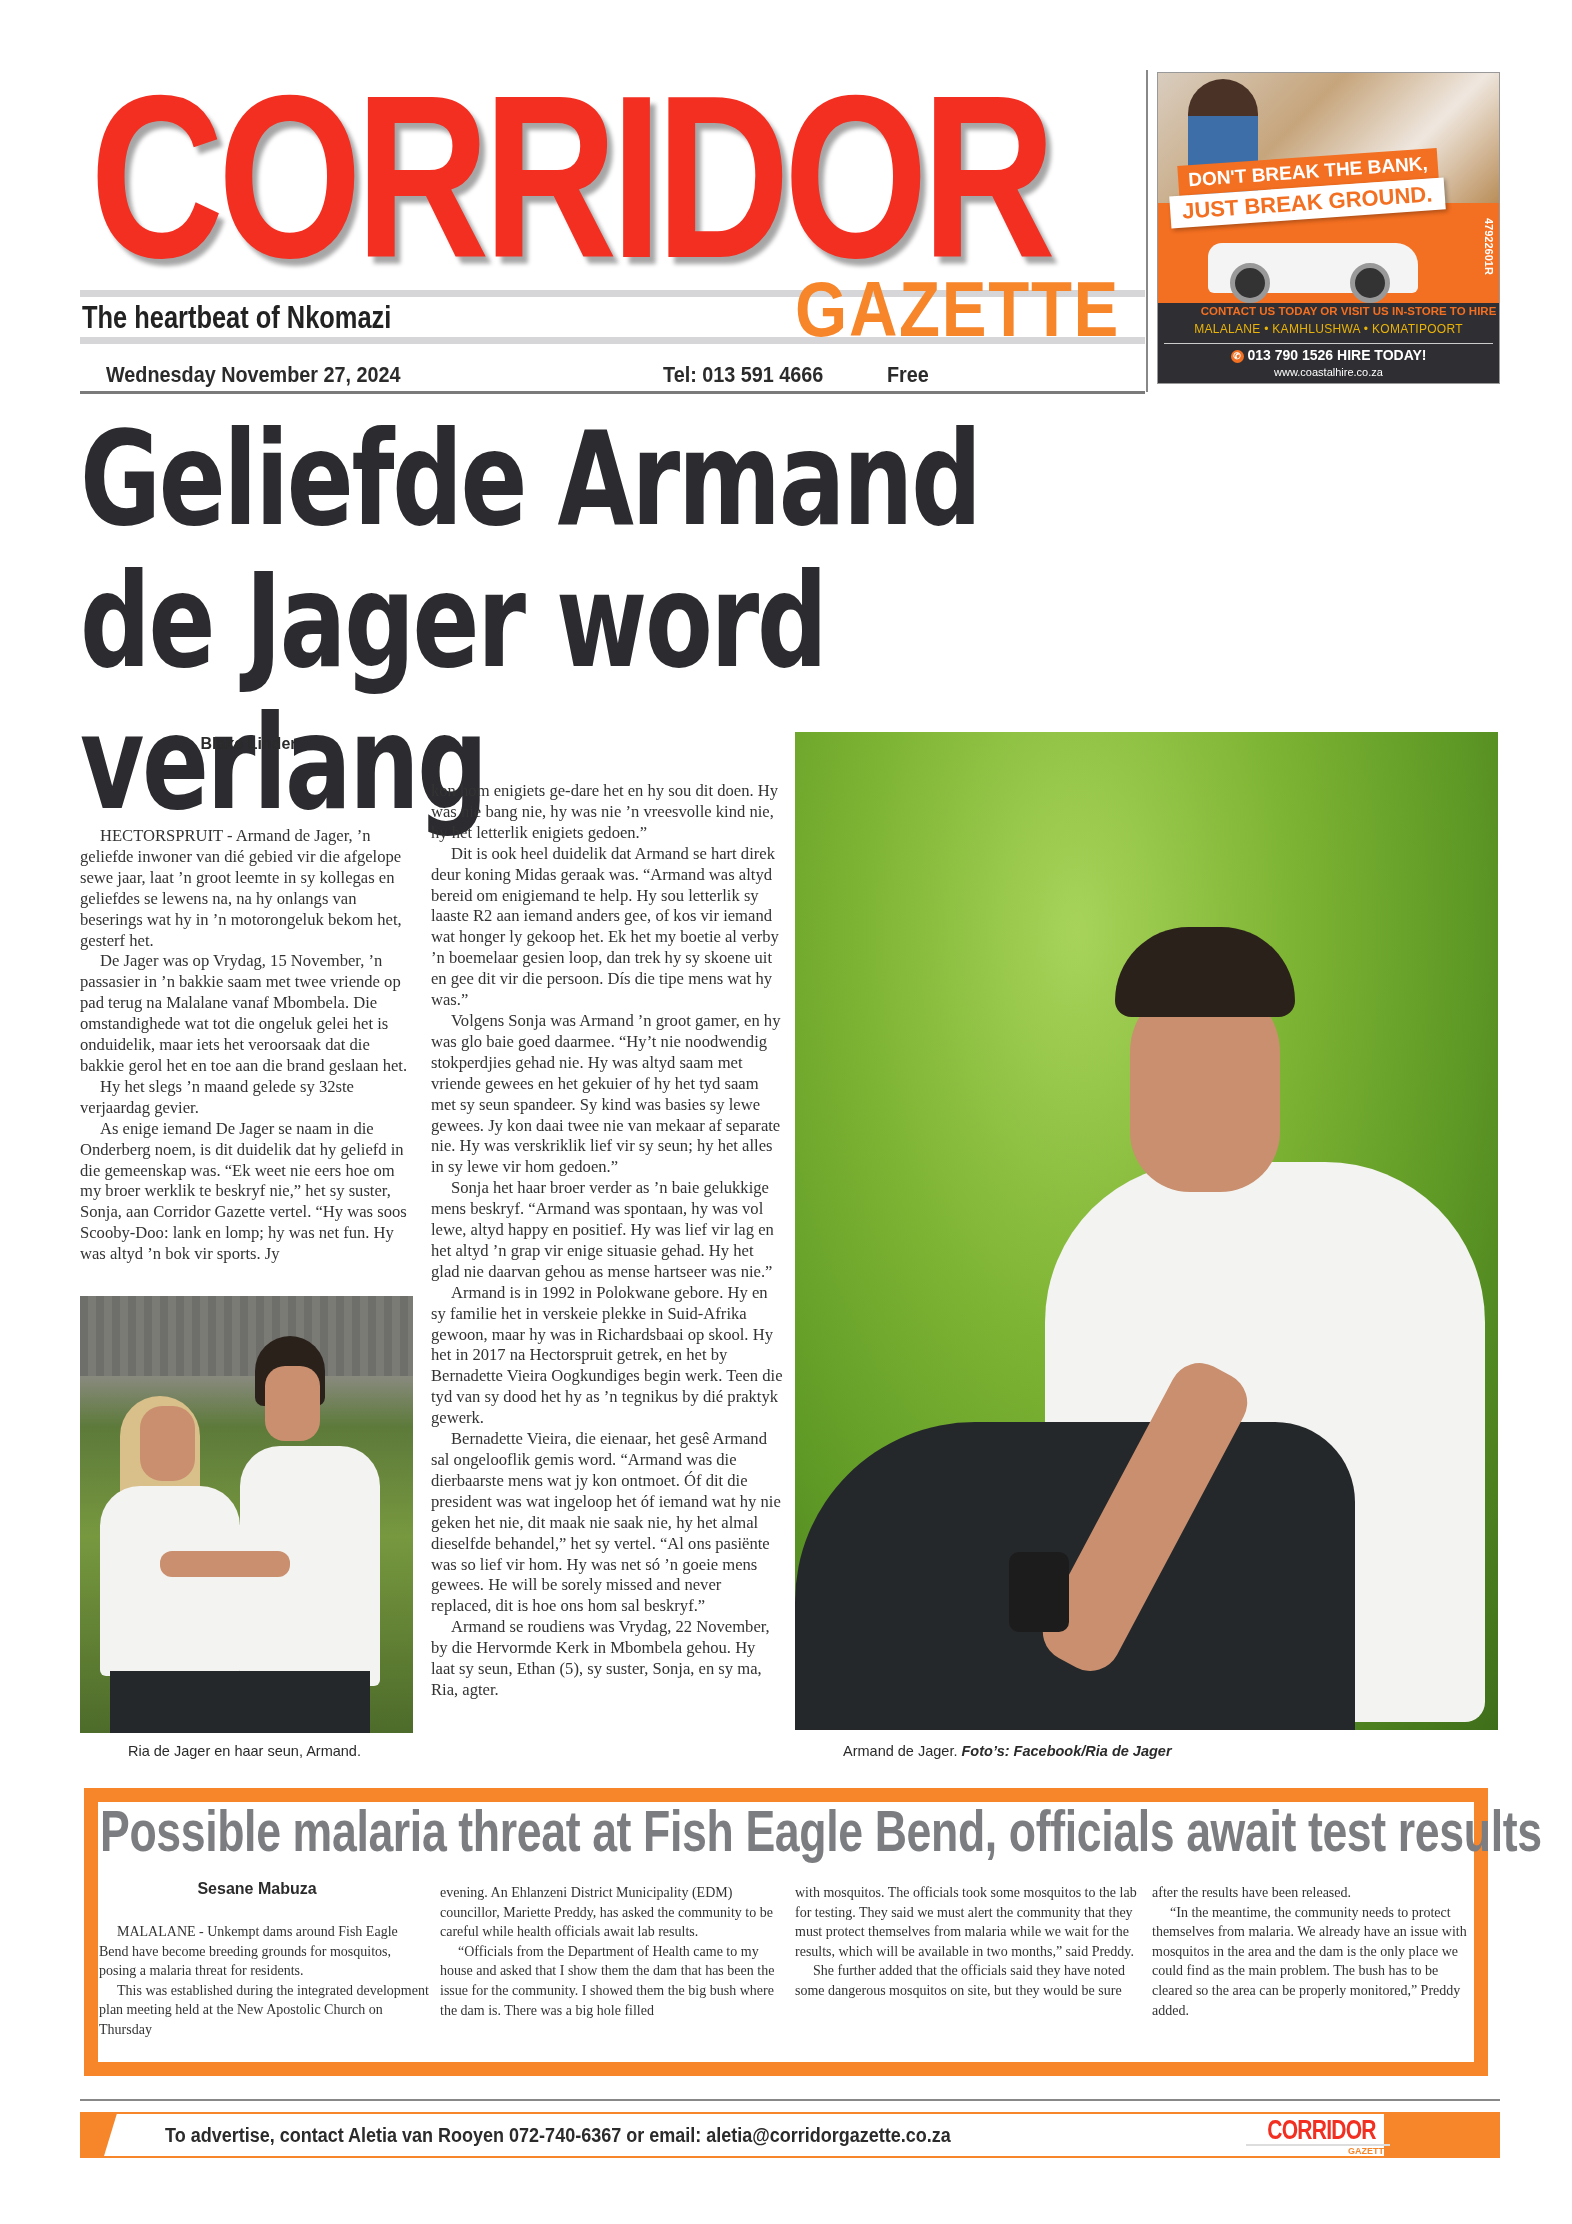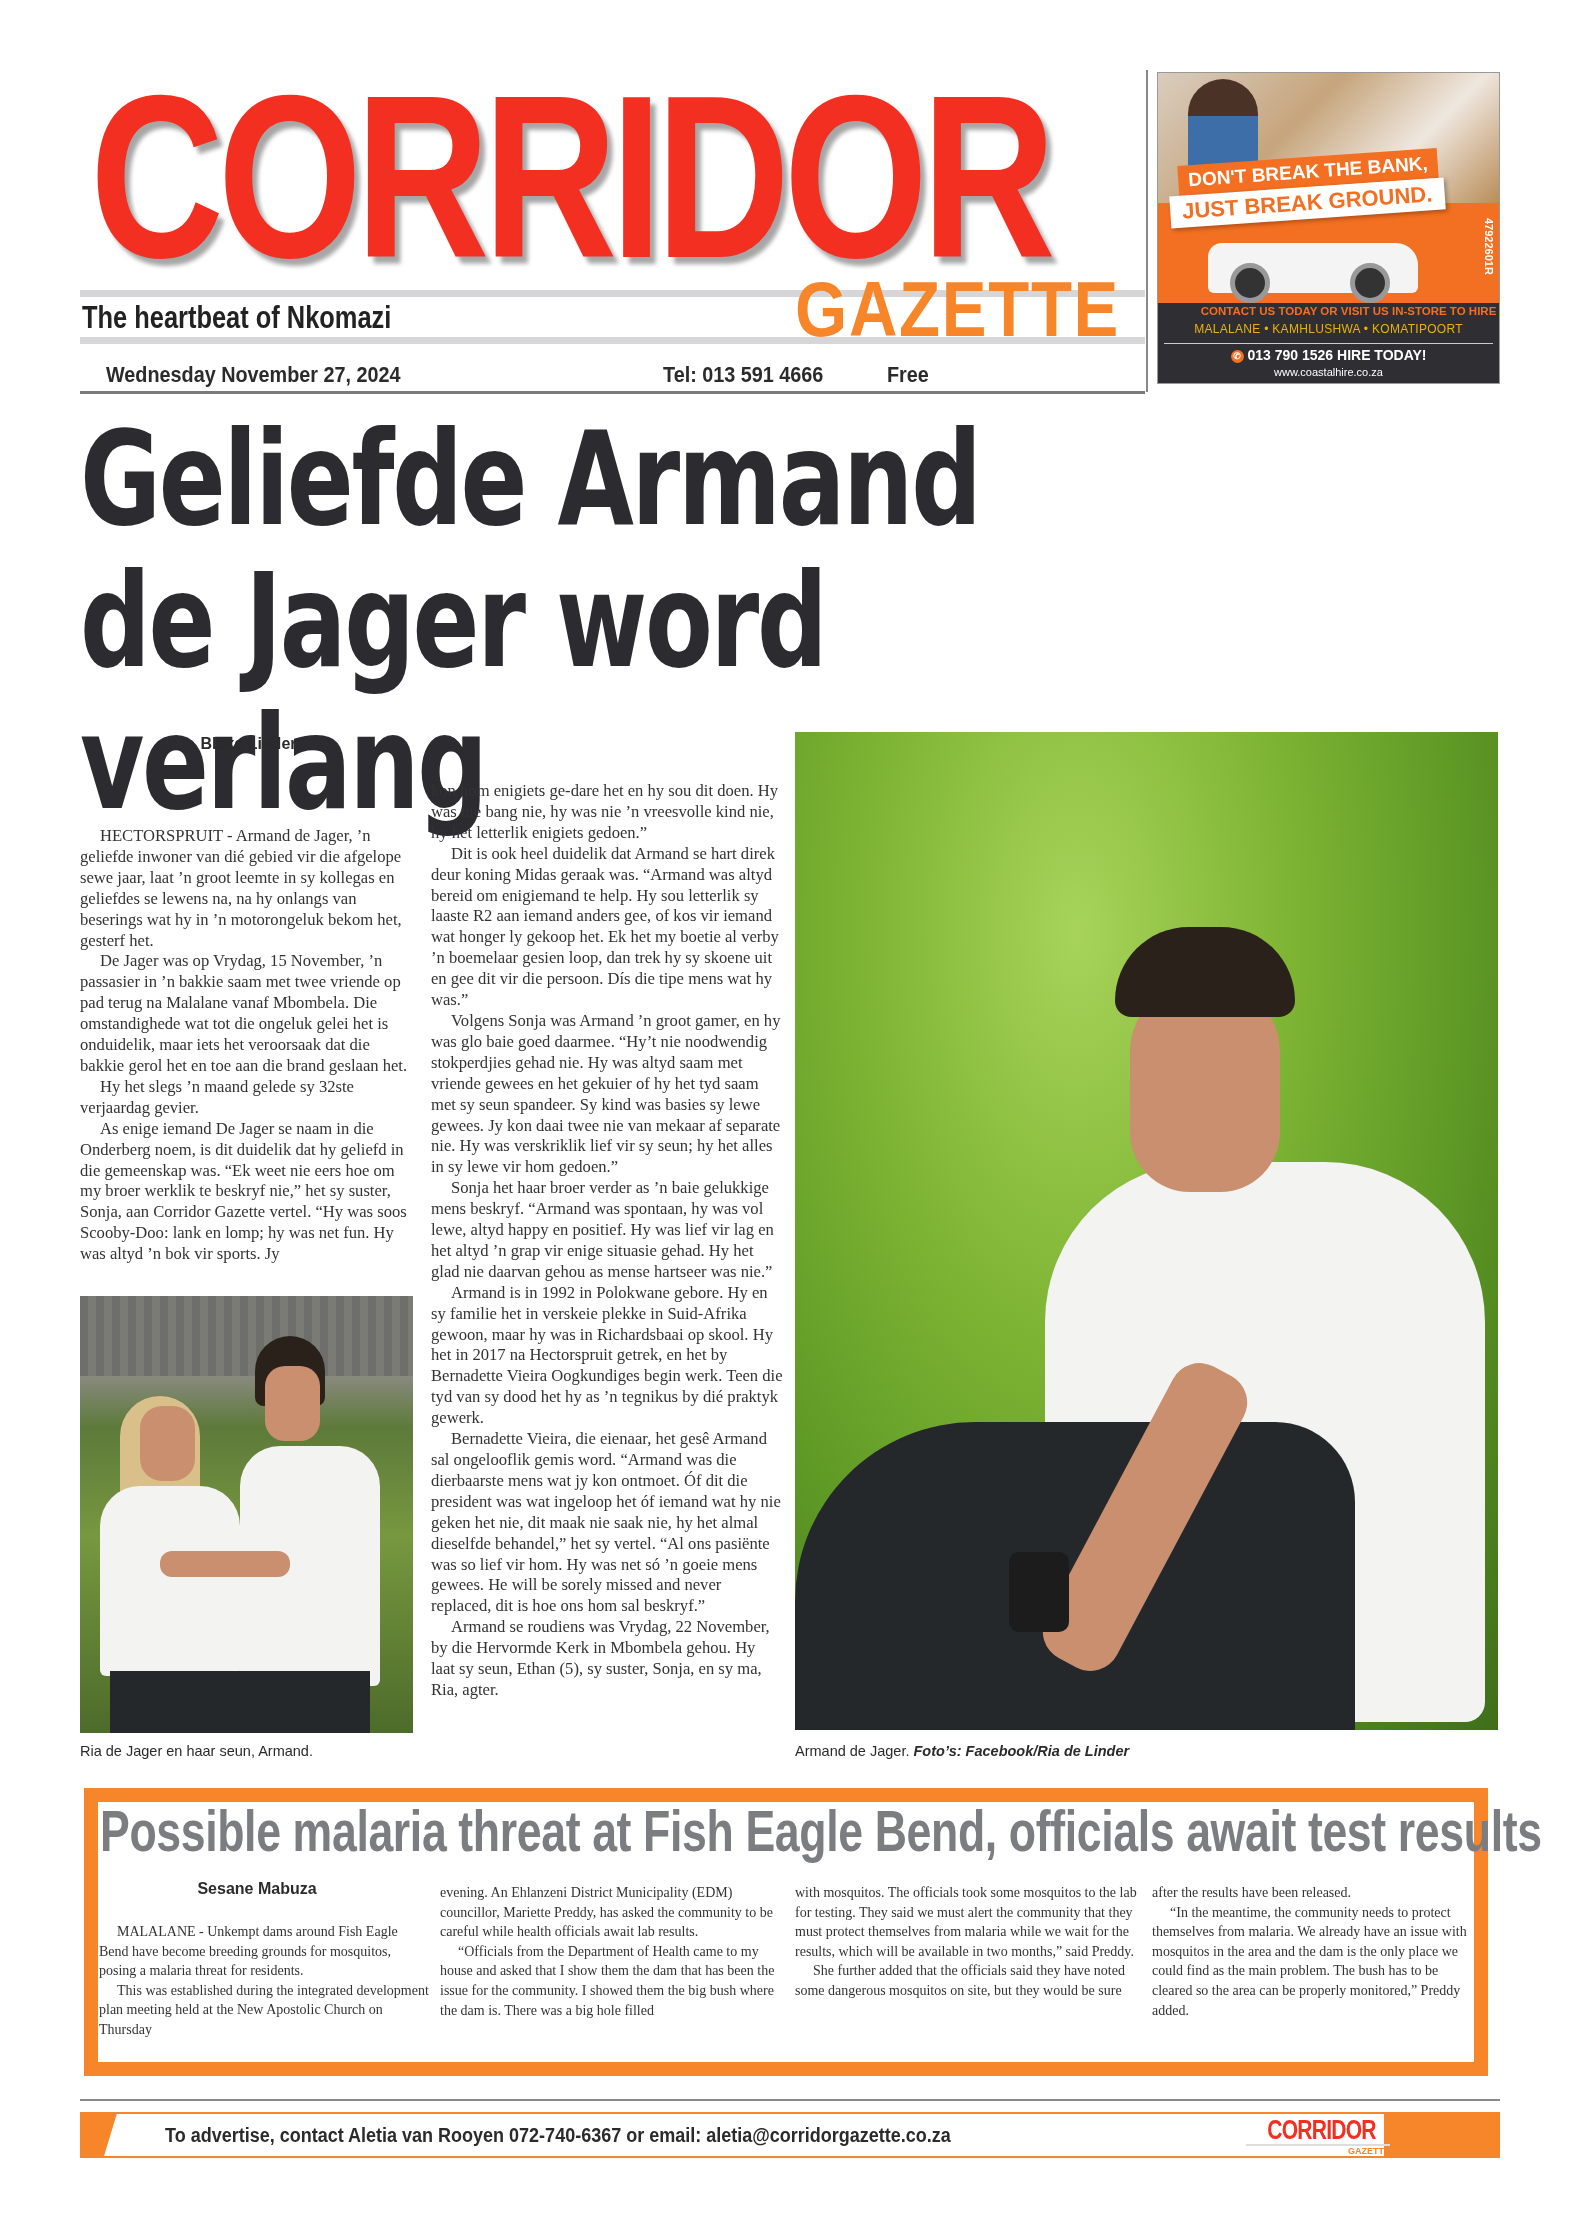--- a/index.html
+++ b/index.html
@@ -33,21 +33,21 @@
   .ad-url { position: absolute; left: 0; top: 293px; width: 100%; text-align: center; color: #fff; font-family: "Liberation Sans", sans-serif; font-size: 11px; }
 
   
   .headline { left: 80px; top: 408px; width: 1400px; font-family: "DejaVu Sans", sans-serif; font-weight: bold; font-size: 130px; line-height: 142px; color: #2b2b30; letter-spacing: -3px; transform: scaleX(0.76); transform-origin: left top; }
 
   
   .col { font-size: 16.6px; line-height: 20.9px; color: #333; text-align: left; margin-top: 48px; }
   .col p { text-indent: 20px; }
   .col p.noindent { text-indent: 0; }
   .byline { font-family: "Liberation Sans", sans-serif; font-weight: bold; font-size: 16px; color: #2b2b2b; text-align: center; }
-  .caption { font-family: "Liberation Sans", sans-serif; font-size: 14.5px; color: #2b2b2b; white-space: nowrap; }
+  .caption { font-family: "Liberation Sans", sans-serif; font-size: 14.5px; color: #2b2b2b; white-space: nowrap; margin-left: 48px; }
   .caption b { font-style: italic; }
 
   
   .photo-small { left: 80px; top: 1296px; width: 333px; height: 437px; overflow: hidden; background: linear-gradient(180deg, #6b6b66 0%, #8a8a80 18%, #5d7a3a 30%, #77983f 55%, #4d6b2a 100%); }
   .photo-big { left: 795px; top: 732px; width: 703px; height: 998px; overflow: hidden; background: radial-gradient(ellipse at 40% 20%, #a7d35a 0%, #7fb534 35%, #5f9a26 65%, #3f6e1a 100%); }
   .shirt { position: absolute; background: #f3f3f1; }
   .skin { position: absolute; background: #c98f6e; }
   .hair { position: absolute; background: #2a211b; }
   .pants { position: absolute; background: #25282b; }
 
@@ -134,21 +134,21 @@
   <div class="skin" style="left:335px; top:250px; width:150px; height:210px; border-radius:70px 70px 60px 60px;"></div>
   <div class="hair" style="left:320px; top:195px; width:180px; height:90px; border-radius:90px 90px 20px 20px;"></div>
   <div class="pants" style="left:0; top:690px; width:560px; height:310px; border-radius:180px 80px 0 0;"></div>
   <div class="skin" style="left:310px; top:620px; width:80px; height:330px; border-radius:30px; transform:rotate(28deg);"></div>
   <div style="position:absolute; left:214px; top:820px; width:60px; height:80px; background:#1c1c1c; border-radius:10px;"></div>
 </div>
 
 <div class="abs caption" style="left:80px; top:1743px;">Ria de Jager en haar seun, Armand.</div>
 <div class="abs caption" style="left:795px; top:1743px;">
   <span>Armand de Jager.</span>
-  <b>Foto’s: Facebook/Ria de Linder</b>
+  <b>Foto’s: Facebook/Ria de Jager</b>
 </div>
 
 <div class="abs box2"></div>
 <h2 class="abs head2">Possible malaria threat at Fish Eagle Bend, officials await test results</h2>
 
 <div class="abs byline" style="left:98px; top:1880px; width:318px;">Sesane Mabuza</div>
 <div class="abs col2" style="left:99px; top:1922px; width:330px;">
   <p>MALALANE - Unkempt dams around Fish Eagle Bend have become breeding grounds for mosquitos, posing a malaria threat for residents.</p>
   <p>This was established during the integrated development plan meeting held at the New Apostolic Church on Thursday</p>
 </div>

